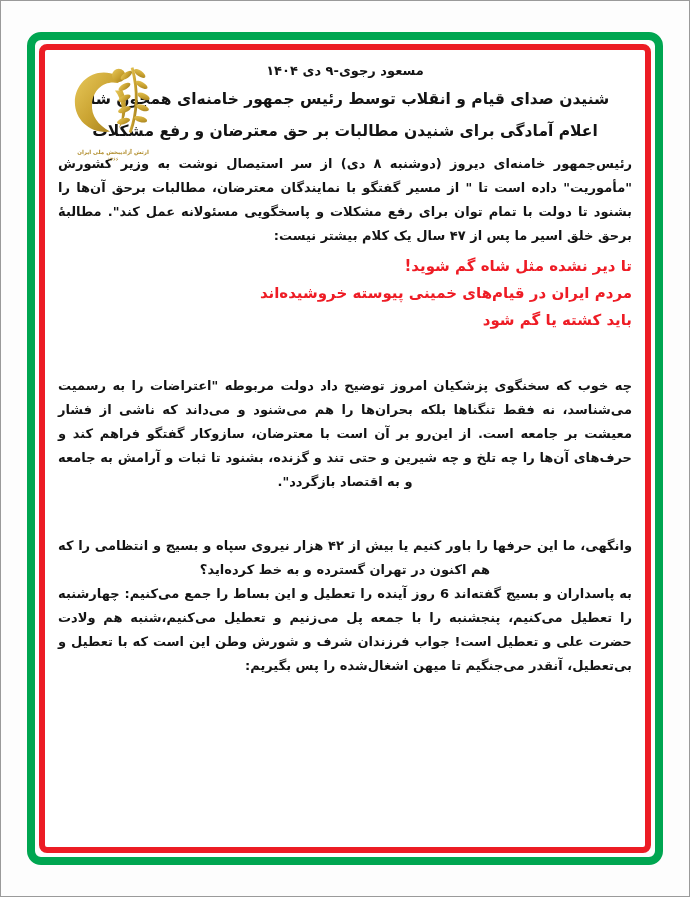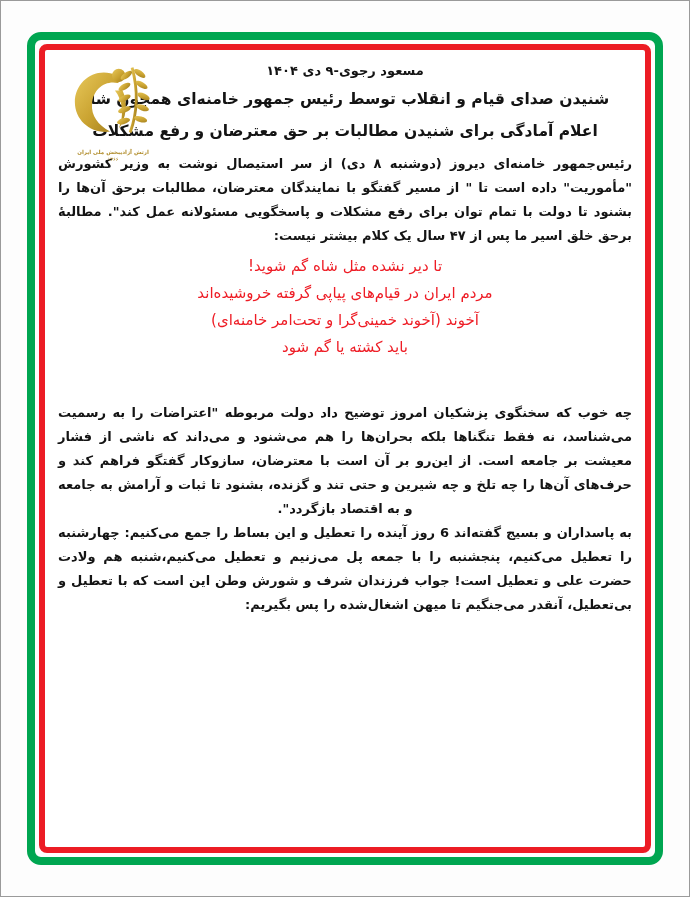--- a/index.html
+++ b/index.html
@@ -44,21 +44,21 @@
     text-align:center;font-size:15.5px;font-weight:bold;line-height:27px;margin:5px 0 0;
   }
   .para{
     font-size:13px;font-weight:bold;line-height:24px;margin:0;
     text-align:justify;text-align-last:right;
   }
   .para.first{margin-top:7px;}
   .para.last-center{text-align-last:center;margin-top:40px;}
   .red-lines{margin:5px 0 3px;}
   .red-line{
-    color:var(--accent-red);font-weight:normal;text-align:center;
+    color:var(--accent-red);font-weight:bold;
     font-size:15px;line-height:27px;
   }
   .red-lines.footer .red-line{font-size:16px;line-height:29px;}
   .red-lines.footer{margin-top:7px;}
 </style>
 </head>
 <body>
 
 <div class="canvas">
   <div class="green-frame">
@@ -96,25 +96,25 @@
         </div>
 
         <div class="byline">مسعود رجوی-۹ دی ۱۴۰۴</div>
         <div class="title">شنیدن صدای قیام و انقلاب توسط رئیس جمهور خامنه‌ای همچون شاه</div>
         <div class="title">اعلام آمادگی برای شنیدن مطالبات بر حق معترضان و رفع مشکلات</div>
 
         <p class="para first">رئیس‌جمهور خامنه‌ای دیروز (دوشنبه ۸ دی) از سر استیصال نوشت به وزیر کشورش "مأموریت" داده است تا " از مسیر گفتگو با نمایندگان معترضان، مطالبات برحق آن‌ها را بشنود تا دولت با تمام توان برای رفع مشکلات و پاسخگویی مسئولانه عمل کند". مطالبهٔ برحق خلق اسیر ما پس از ۴۷ سال یک کلام بیشتر نیست:</p>
 
         <div class="red-lines">
           <div class="red-line">تا دیر نشده مثل شاه گم شوید!</div>
-          <div class="red-line">مردم ایران در قیام‌های پیاپی گرفته خروشیده‌اند</div>
-          <div class="red-line">آخوند (آخوند خمینی‌گرا و تحت‌امر خامنه‌ای)</div>
+          <div class="red-line">مردم ایران در قیام‌های خمینی پیوسته خروشیده‌اند</div>
           <div class="red-line">باید کشته یا گم شود</div>
         </div>
 
         <p class="para last-center">چه خوب که سخنگوی پزشکیان امروز توضیح داد دولت مربوطه "اعتراضات را به رسمیت می‌شناسد، نه فقط تنگناها بلکه بحران‌ها را هم می‌شنود و می‌داند که ناشی از فشار معیشت بر جامعه است. از این‌رو بر آن است با معترضان، سازوکار گفتگو فراهم کند و حرف‌های آن‌ها را چه تلخ و چه شیرین و حتی تند و گزنده، بشنود تا ثبات و آرامش به جامعه و به اقتصاد بازگردد".</p>
+        <p class="para last-center">وانگهی، ما این حرفها را باور کنیم یا بیش از ۴۲ هزار نیروی سپاه و بسیج و انتظامی را که هم اکنون در تهران گسترده و به خط کرده‌اید؟</p>
         <p class="para">به پاسداران و بسیج گفته‌اند 6 روز آینده را تعطیل و این بساط را جمع می‌کنیم: چهارشنبه را تعطیل می‌کنیم، پنجشنبه را با جمعه پل می‌زنیم و تعطیل می‌کنیم،شنبه هم ولادت حضرت علی و تعطیل است! جواب فرزندان شرف و شورش وطن این است که با تعطیل و بی‌تعطیل، آنقدر می‌جنگیم تا میهن اشغال‌شده را پس بگیریم:</p>
 
 
       </div>
     </div>
   </div>
 </div>
 
 </body></html>

